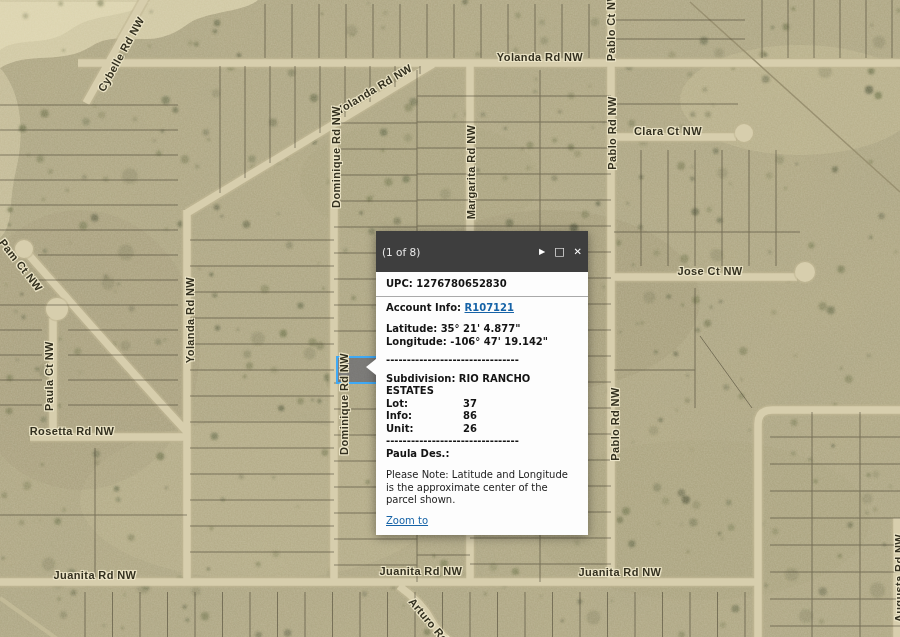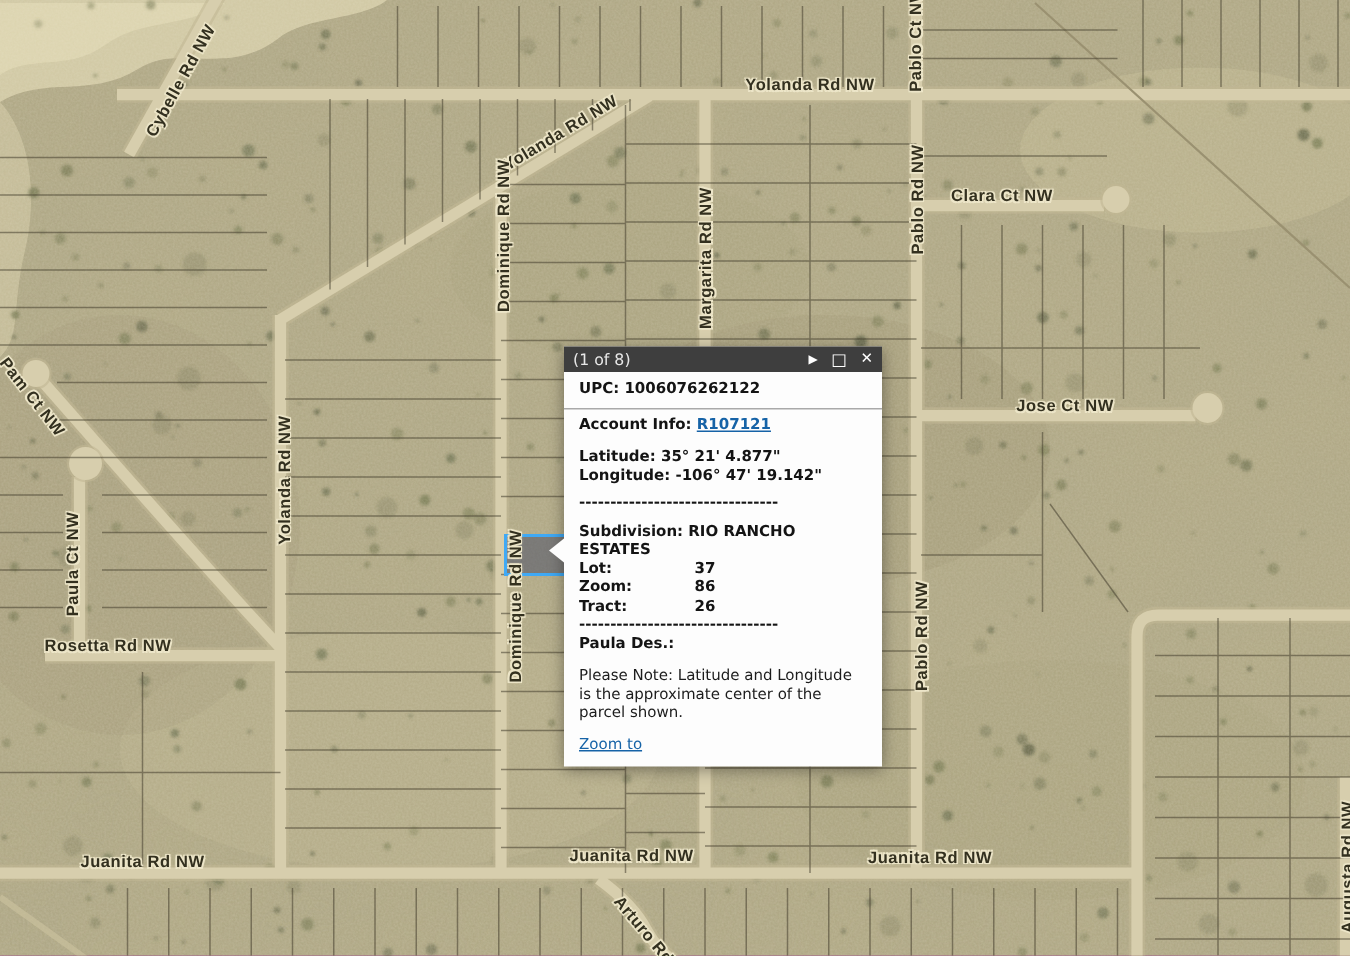--- a/index.html
+++ b/index.html
@@ -9,21 +9,21 @@
   
   #labels{position:absolute;left:0;top:0;width:900px;height:637px;pointer-events:none;}
   .road-label{position:absolute;font:bold 11px "Liberation Sans",sans-serif;color:#33301f;
     letter-spacing:.4px;white-space:nowrap;
     text-shadow:0 0 2px #ece5c8,0 0 2px #ece5c8,1px 1px 0 #ece5c8,-1px -1px 0 #ece5c8,
                 1px -1px 0 #ece5c8,-1px 1px 0 #ece5c8;}
   
   #popup{position:absolute;left:376px;top:231px;width:212px;background:#fdfdfd;
          box-shadow:0 2px 10px rgba(0,0,0,.4);font-family:"DejaVu Sans",sans-serif;}
   #popup-header{height:17px;background:#3e3e3e;color:#e8e8e8;display:flex;align-items:center;
-         padding:0 6px;font-size:10.5px;}
+         padding:12px 6px;font-size:10.5px;}
   #popup-header .ph-title{flex:0 0 auto;}
   #popup-header .ph-icons{margin-left:auto;display:flex;gap:9px;align-items:center;
          font-family:"DejaVu Sans",sans-serif;color:#fff;}
   .ph-ic{cursor:pointer;line-height:1;}
   .ic-next{font-size:8px;}
   .ic-max{font-size:11px;font-weight:bold;}
   .ic-close{font-size:10px;font-weight:bold;}
   #popup-body{padding:6px 10px 8px;color:#141414;font-size:10px;line-height:12.5px;font-weight:bold;}
   .hr{border-bottom:1px solid #a9a9a9;margin:5px -10px 5px;}
   .gap6{height:6px;} .gap9{height:9px;}
@@ -695,43 +695,43 @@
     <div class="popup-arrow"></div>
     <div id="popup-header">
       <span class="ph-title">(1 of 8)</span>
       <span class="ph-icons">
         <span class="ph-ic ic-next">▶</span>
         <span class="ph-ic ic-max">□</span>
         <span class="ph-ic ic-close">✕</span>
       </span>
     </div>
     <div id="popup-body">
-      <div>UPC: 1006076262122</div>
+      <div>UPC: 1276780652830</div>
       <div class="hr"></div>
       <div>
         <span>Account Info:</span>
         <a>R107121</a>
       </div>
       <div class="gap9"></div>
       <div>Latitude: 35° 21' 4.877"</div>
       <div>Longitude: -106° 47' 19.142"</div>
       <div class="gap6"></div>
       <div class="dashes">--------------------------------</div>
       <div class="gap6"></div>
       <div>Subdivision: RIO RANCHO ESTATES</div>
       <div class="row">
         <span class="lbl">Lot:</span>
         <span>37</span>
       </div>
       <div class="row">
-        <span class="lbl">Zoom:</span>
+        <span class="lbl">Info:</span>
         <span>86</span>
       </div>
       <div class="row">
-        <span class="lbl">Tract:</span>
+        <span class="lbl">Unit:</span>
         <span>26</span>
       </div>
       <div class="dashes">--------------------------------</div>
       <div>Paula Des.:</div>
       <div class="note">Please Note: Latitude and Longitude is the approximate center of the parcel shown.</div>
       <div class="zoomto"><a>Zoom to</a></div>
     </div>
   </div>
 </div>
 

